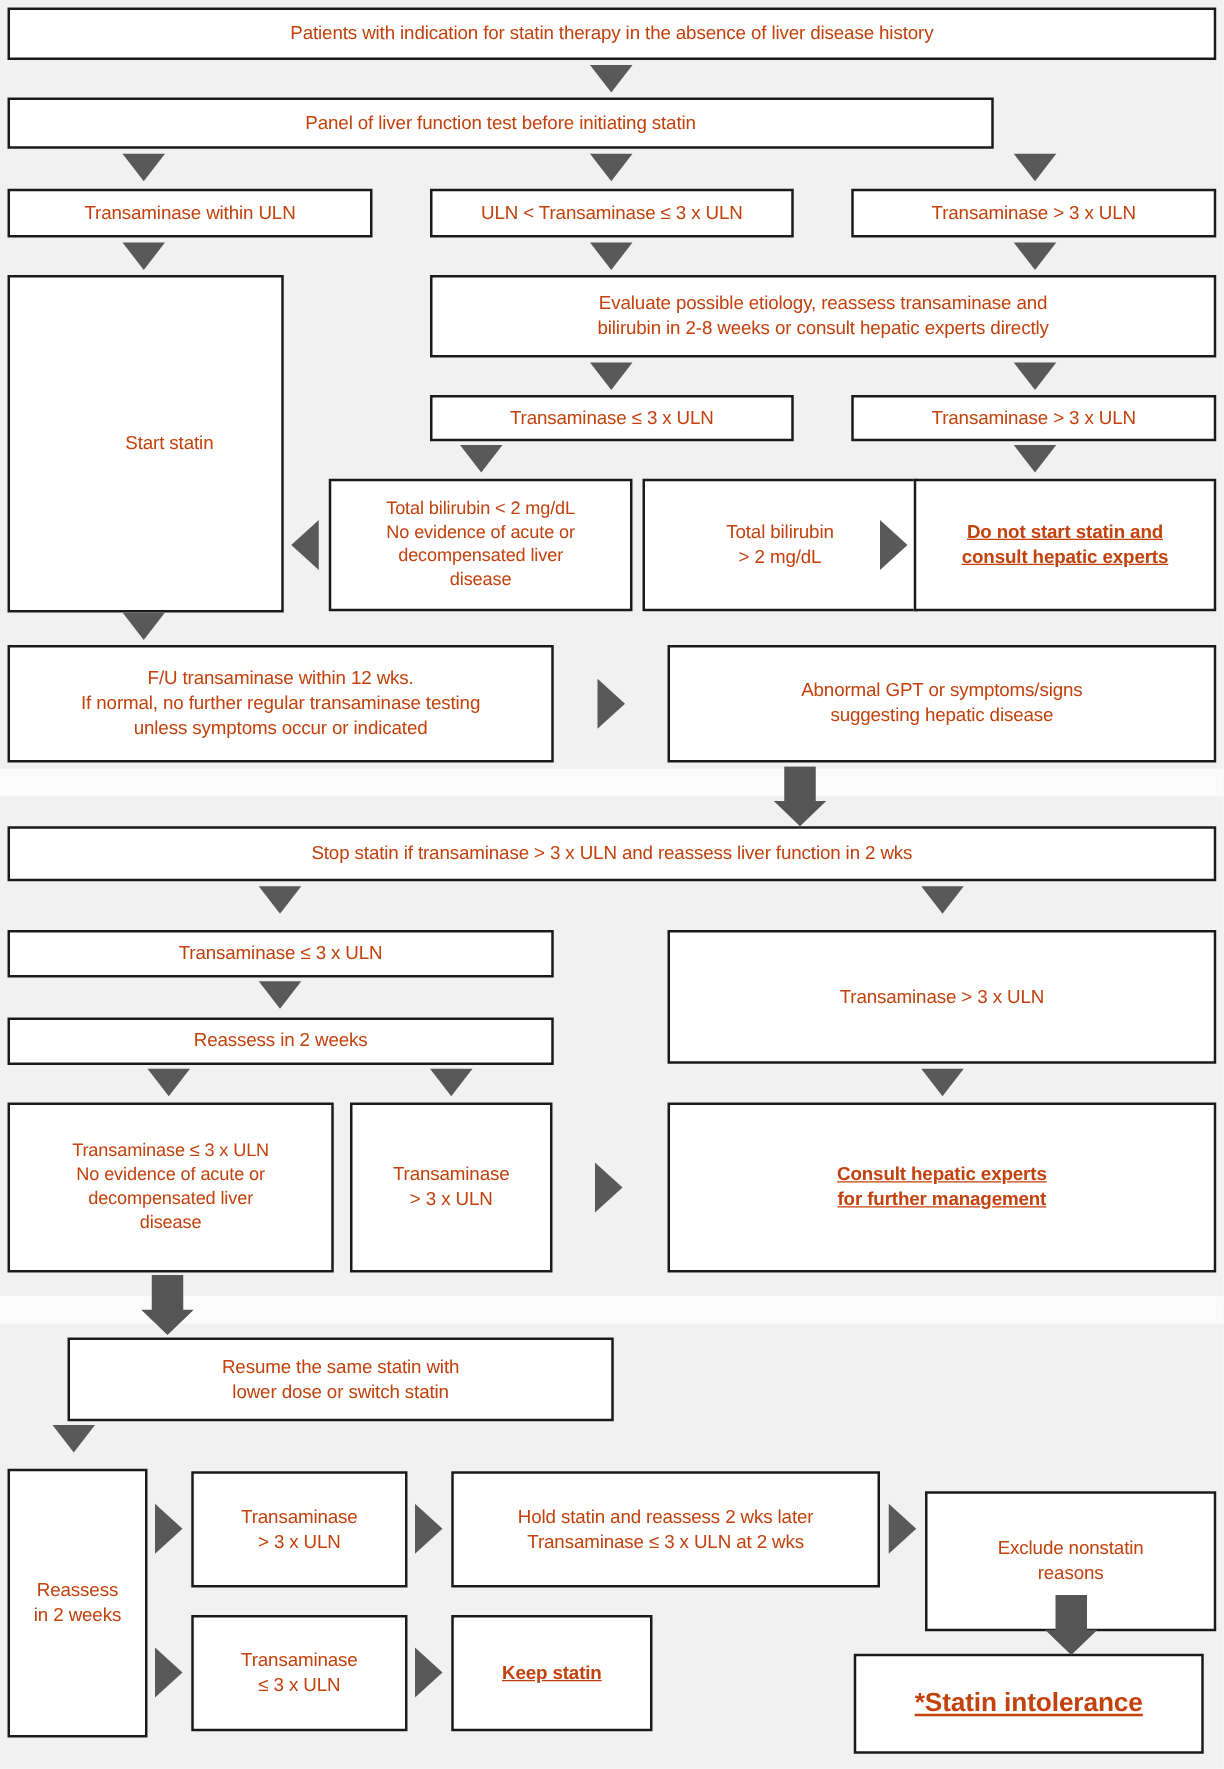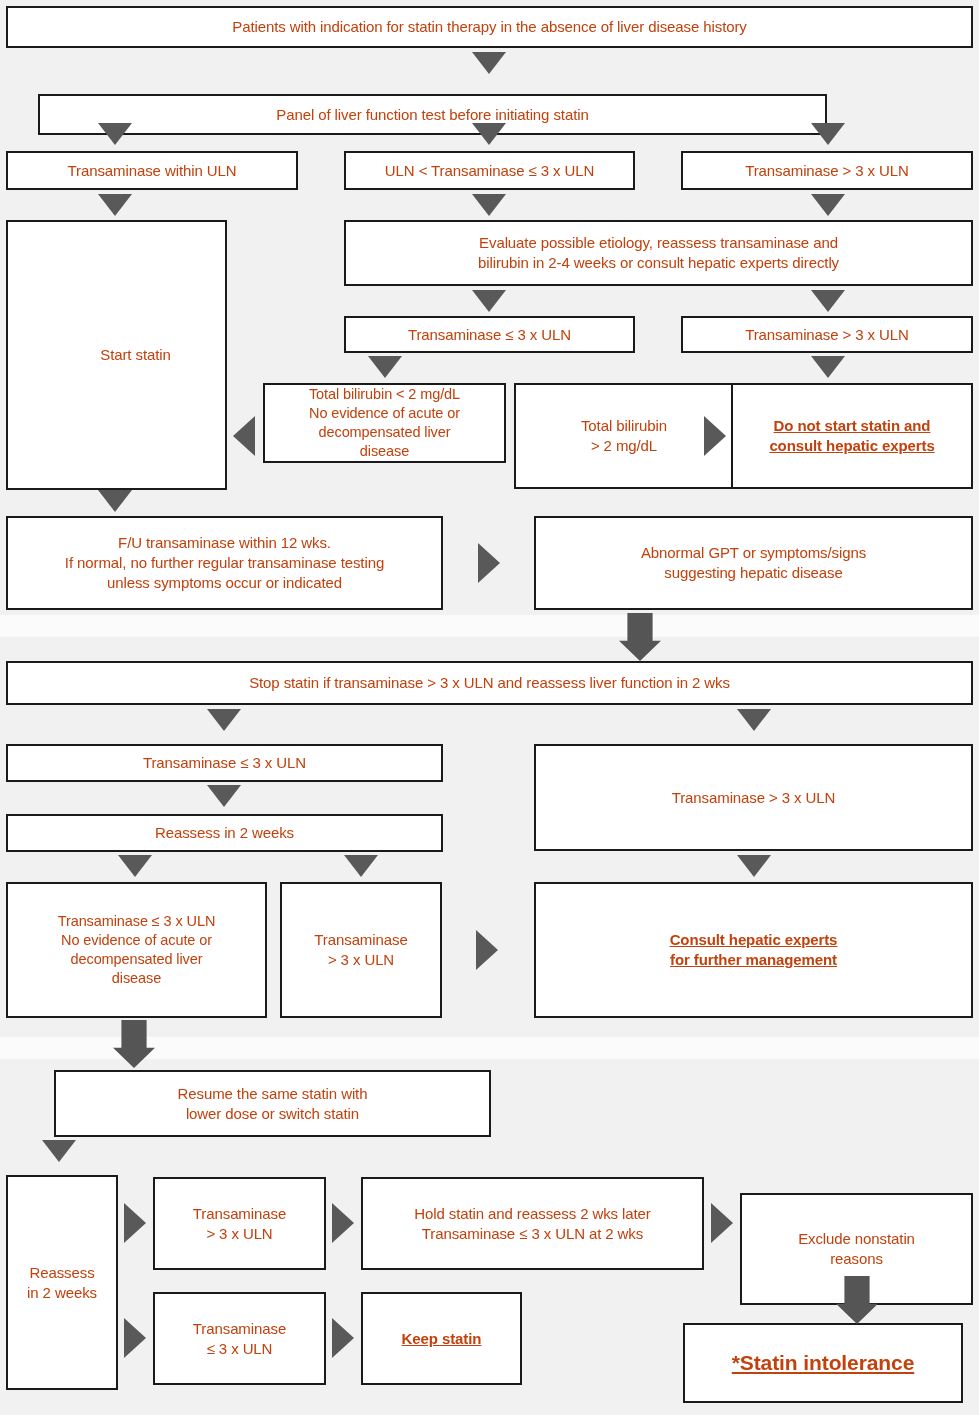--- a/index.html
+++ b/index.html
@@ -77,21 +77,21 @@
   <div class="band" style="top:637px;height:400px;background:#f1f1f1;"></div>
   <div class="band-white" style="top:1037px;height:22px;background:#fbfbfb;"></div>
   <div class="band" style="top:1059px;height:356px;background:#f1f1f1;"></div>
 
   <div class="node" style="left:6px;top:6px;width:967px;height:42px;">
     <span class="txt">Patients with indication for statin therapy in the absence of liver disease history</span>
   </div>
 
   <div class="arrow-down" style="left:472px;top:52px;"></div>
 
-  <div class="node" style="left:6px;top:94px;width:789px;height:41px;margin-left:32px;">
+  <div class="node" style="left:6px;top:78px;width:789px;height:41px;">
     <span class="txt">Panel of liver function test before initiating statin</span>
   </div>
 
   <div class="arrow-down" style="left:98px;top:123px;"></div>
   <div class="arrow-down" style="left:472px;top:123px;"></div>
   <div class="arrow-down" style="left:811px;top:123px;"></div>
 
   <div class="node" style="left:6px;top:151px;width:292px;height:39px;">
     <span class="txt">Transaminase within ULN</span>
   </div>
@@ -107,38 +107,38 @@
   <div class="arrow-down" style="left:98px;top:194px;"></div>
   <div class="arrow-down" style="left:472px;top:194px;"></div>
   <div class="arrow-down" style="left:811px;top:194px;"></div>
 
   <div class="node" style="left:6px;top:220px;width:221px;height:270px;padding-left:44px;">
     <span class="txt">Start statin</span>
   </div>
 
   <div class="node" style="left:344px;top:220px;width:629px;height:66px;">
     <span class="txt">Evaluate possible etiology, reassess transaminase and
-bilirubin in 2-4 weeks or consult hepatic experts directly</span>
+bilirubin in 2-8 weeks or consult hepatic experts directly</span>
   </div>
 
   <div class="arrow-down" style="left:472px;top:290px;"></div>
   <div class="arrow-down" style="left:811px;top:290px;"></div>
 
   <div class="node" style="left:344px;top:316px;width:291px;height:37px;">
     <span class="txt">Transaminase ≤ 3 x ULN</span>
   </div>
 
   <div class="node" style="left:681px;top:316px;width:292px;height:37px;">
     <span class="txt">Transaminase &gt; 3 x ULN</span>
   </div>
 
   <div class="arrow-down" style="left:368px;top:356px;"></div>
   <div class="arrow-down" style="left:811px;top:356px;"></div>
 
-  <div class="node" style="left:263px;top:383px;width:243px;height:80px;font-size:14.5px;">
+  <div class="node" style="left:263px;top:383px;width:243px;height:106px;font-size:14.5px;">
     <span class="txt">Total bilirubin &lt; 2 mg/dL
 No evidence of acute or
 decompensated liver
 disease</span>
   </div>
 
   <div class="node" style="left:514px;top:383px;width:220px;height:106px;">
     <span class="txt">Total bilirubin
 &gt; 2 mg/dL</span>
   </div>

